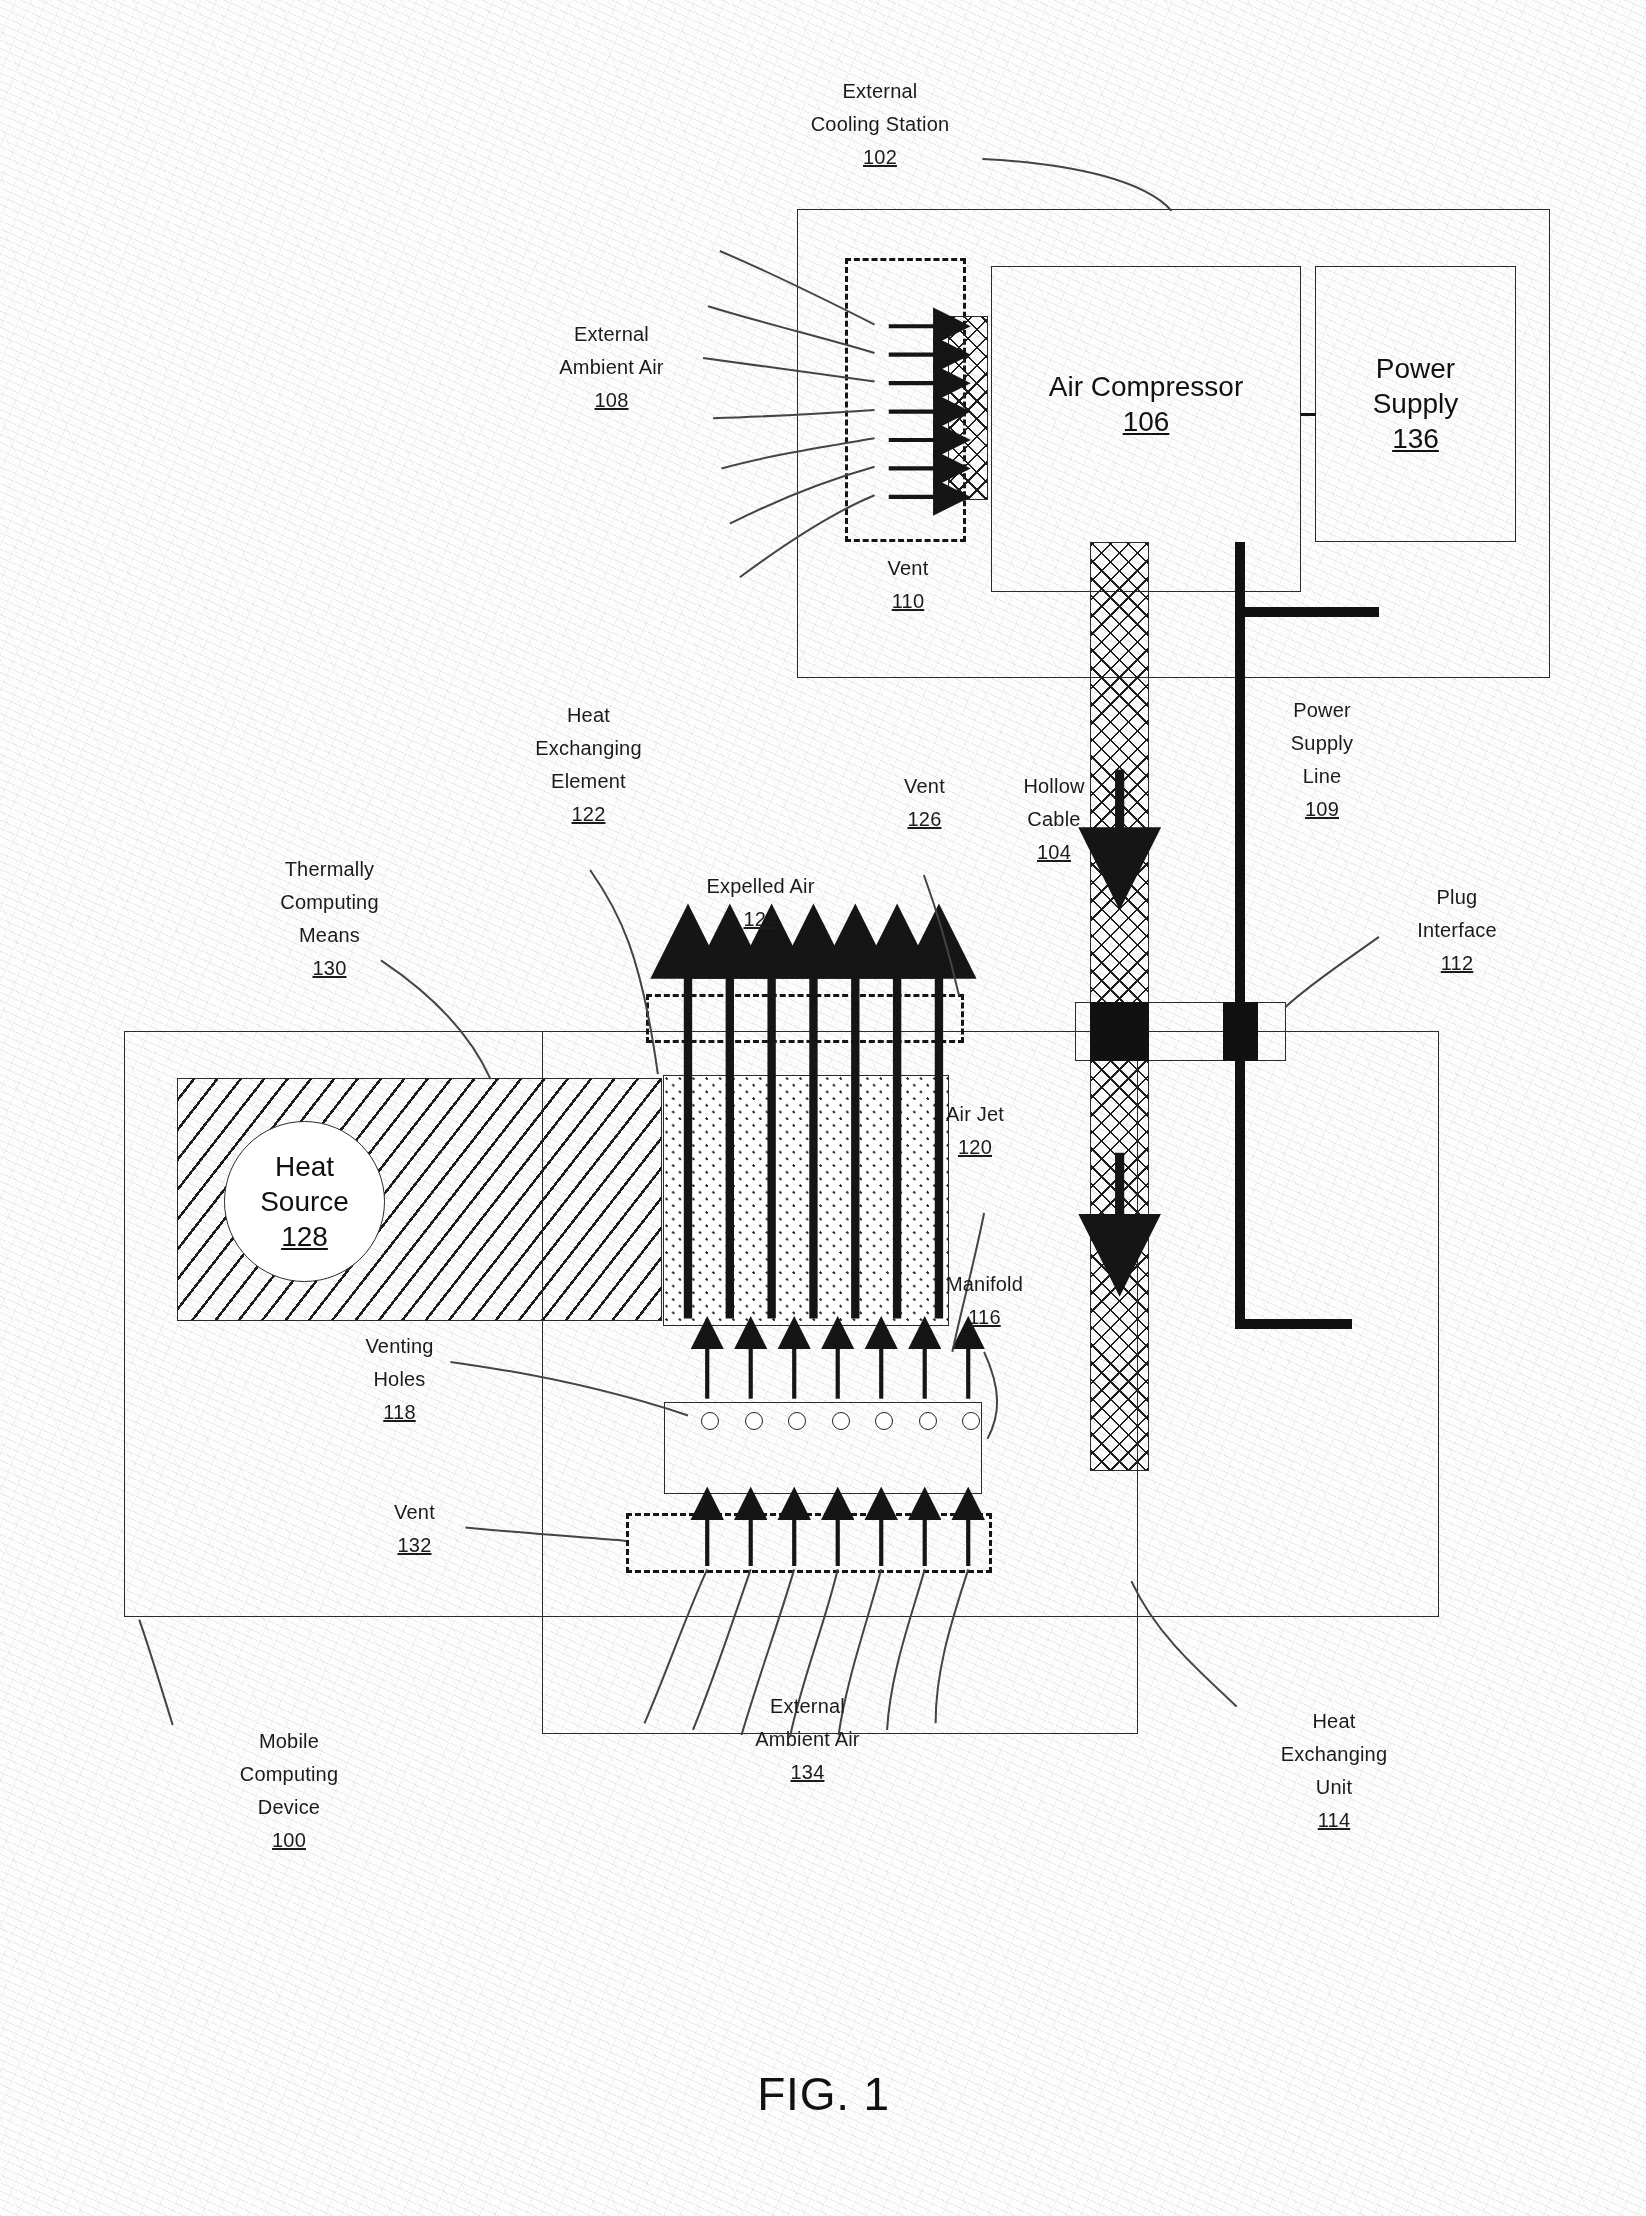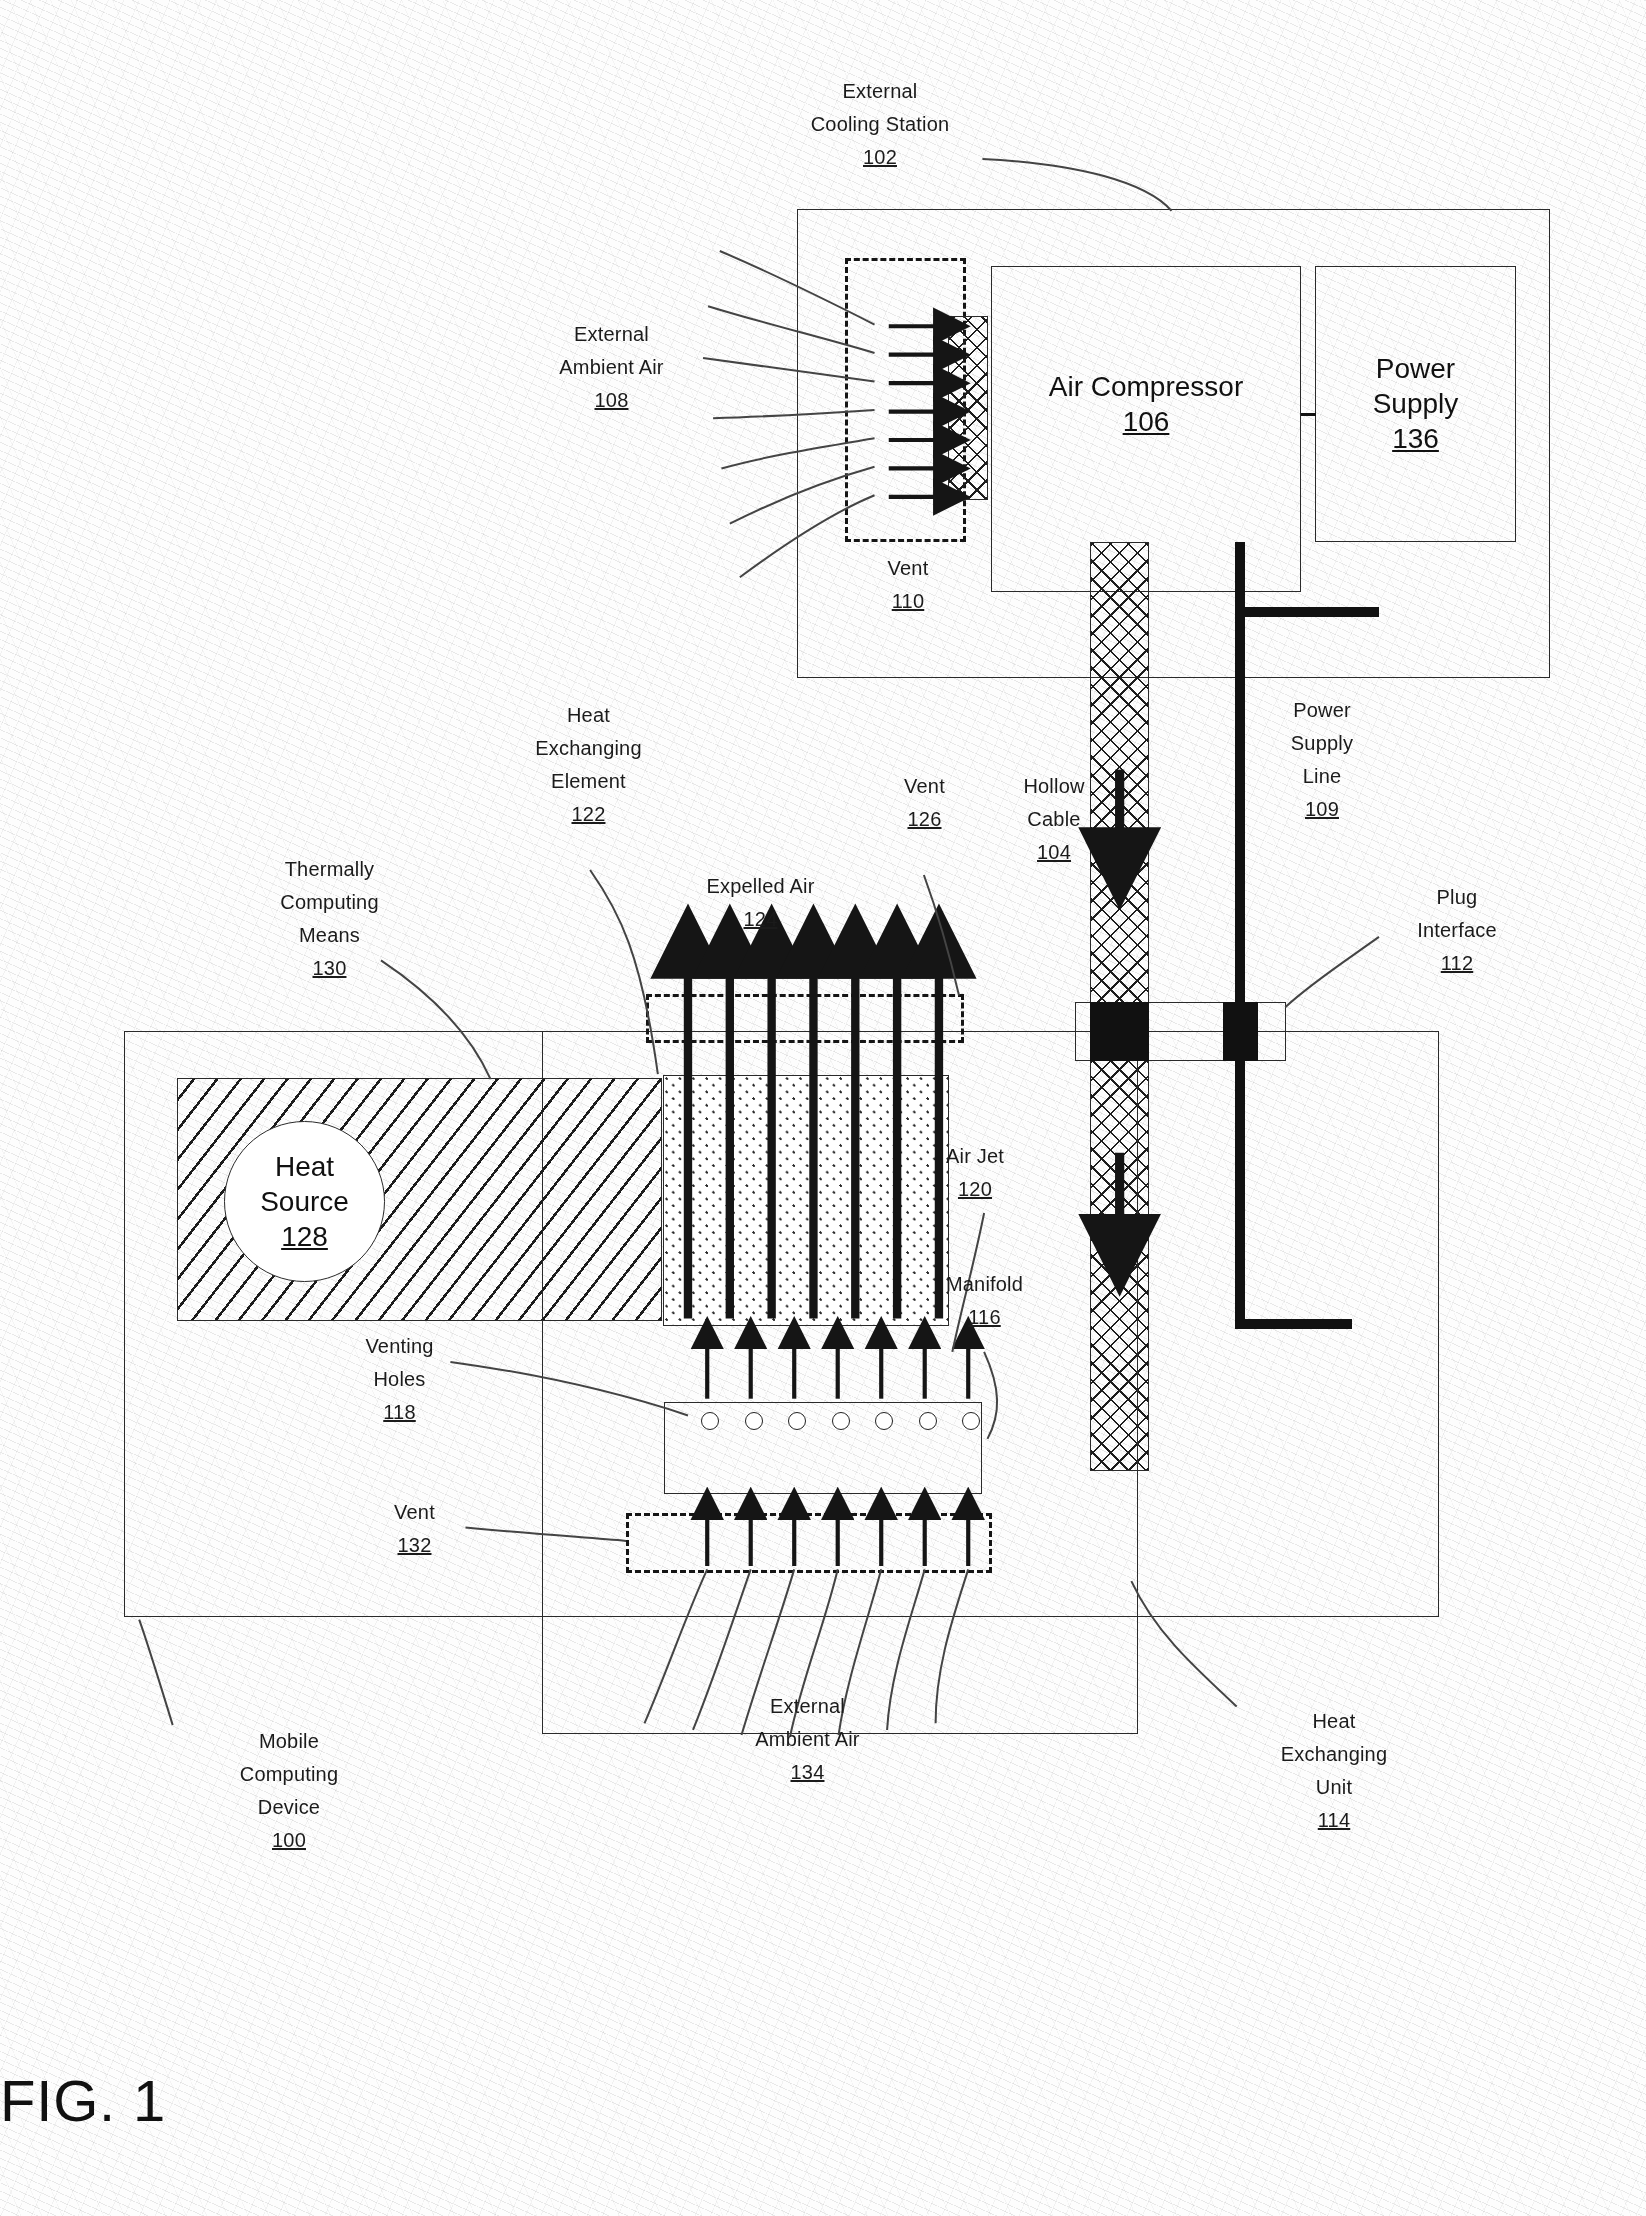--- a/index.html
+++ b/index.html
@@ -91,22 +91,22 @@
     box-sizing:border-box;
     display:flex;align-items:center;justify-content:center;
     text-align:center;
     font-size:28px;line-height:35px;
   }
   .circle .num{text-decoration:underline;display:block;}
   svg.overlay{position:absolute;left:0;top:0;width:1647px;height:2216px;pointer-events:none;}
   .figcap{
     position:absolute;
     width:100%;
-    text-align:left;
-    font-size:58px;
+    text-align:center;
+    font-size:46px;
     letter-spacing:0.8px;
     color:#111;
   }
   .hole{
     position:absolute;
     width:18.4px;height:18.4px;
     border:1.7px solid #222;
     border-radius:50%;
     box-sizing:border-box;
     background:#fff;
@@ -334,21 +334,21 @@
     <span class="num">112</span>
   </div>
 
   <div class="lbl" style="left:234px;top:853px;width:191px;">
     <span>Thermally</span><br>
     <span>Computing</span><br>
     <span>Means</span>
     <span class="num">130</span>
   </div>
 
-  <div class="lbl" style="left:912px;top:1140px;width:126px;">
+  <div class="lbl" style="left:912px;top:1098px;width:126px;">
     <span>Air Jet</span>
     <span class="num">120</span>
   </div>
 
   <div class="lbl" style="left:910px;top:1268px;width:149px;">
     <span>Manifold</span>
     <span class="num">116</span>
   </div>
 
   <div class="lbl" style="left:320px;top:1330px;width:159px;">

